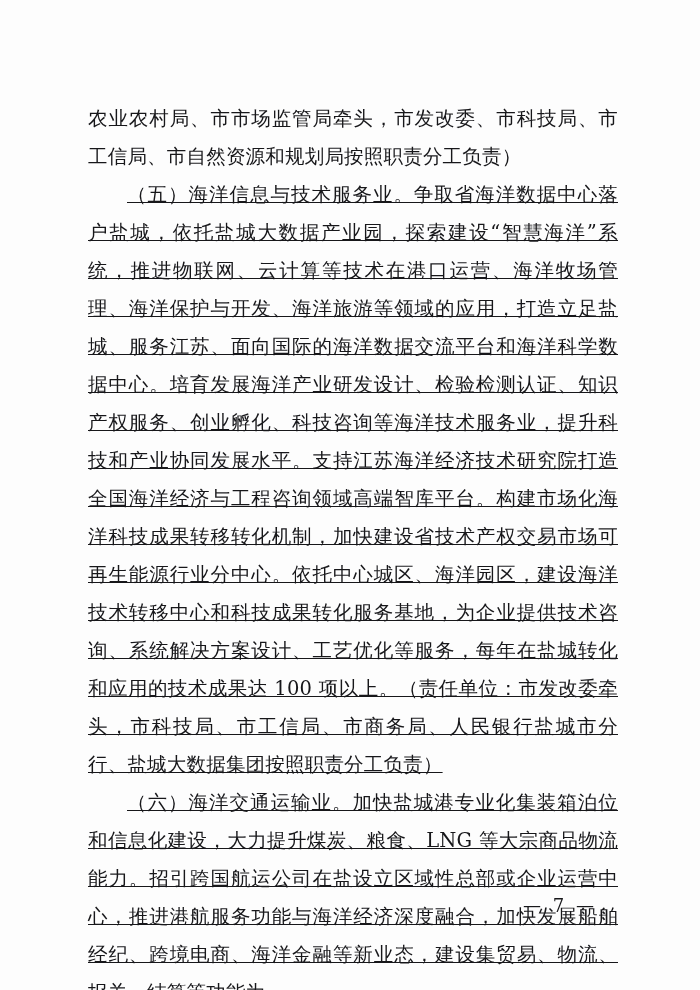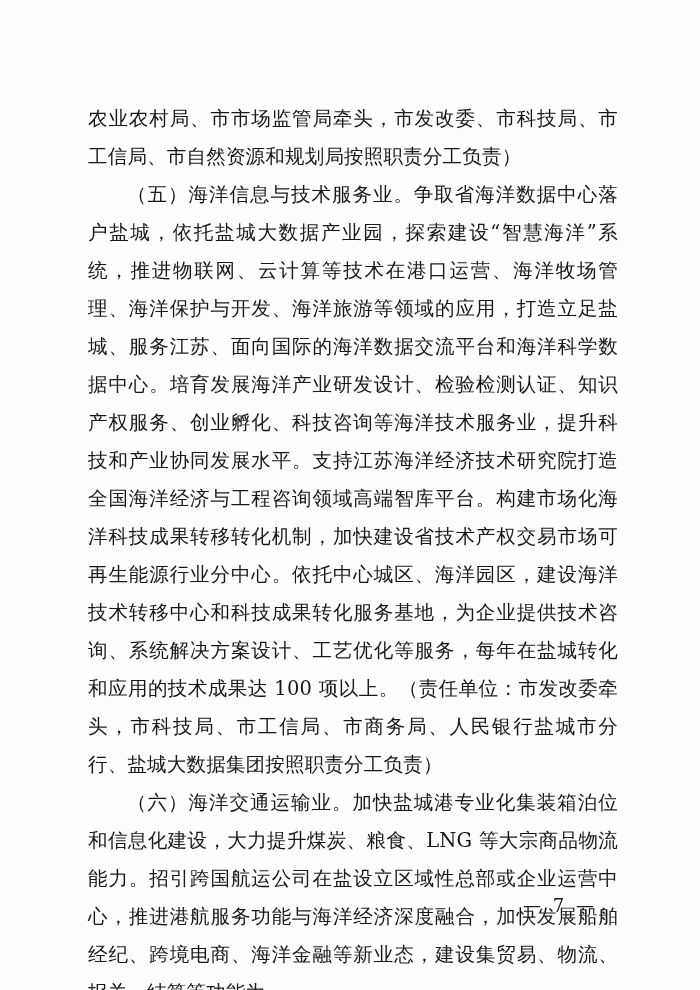--- a/index.html
+++ b/index.html
@@ -36,20 +36,21 @@
     text-justify: inter-ideograph;
     letter-spacing: 0.2px;
     margin: 0;
     color: #17171a;
   }
   .para + .para {
     margin-top: 0px;
   }
   .indent {
     text-indent: 2em;
+    text-decoration: underline;
   }
   .page-number {
     position: absolute;
     left: 0;
     top: 895px;
     width: 700px;
     text-align: center;
     font-size: 18px;
     font-family: "DejaVu Serif", "Liberation Serif", serif;
     color: #17171a;

